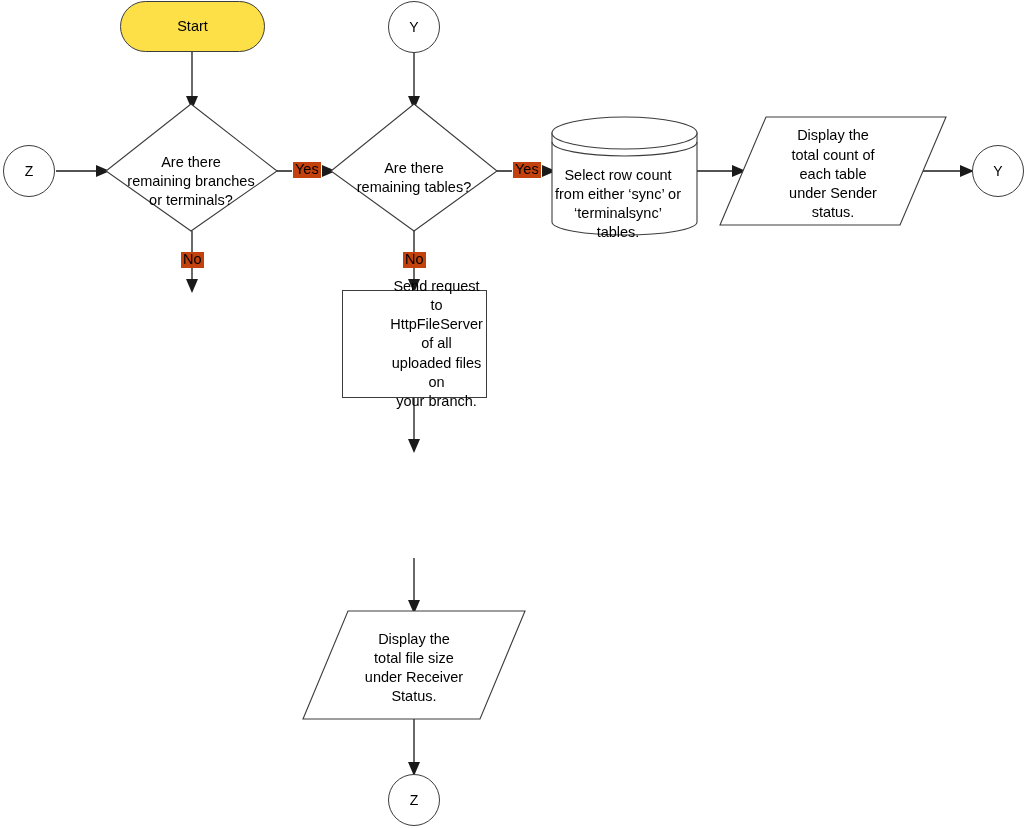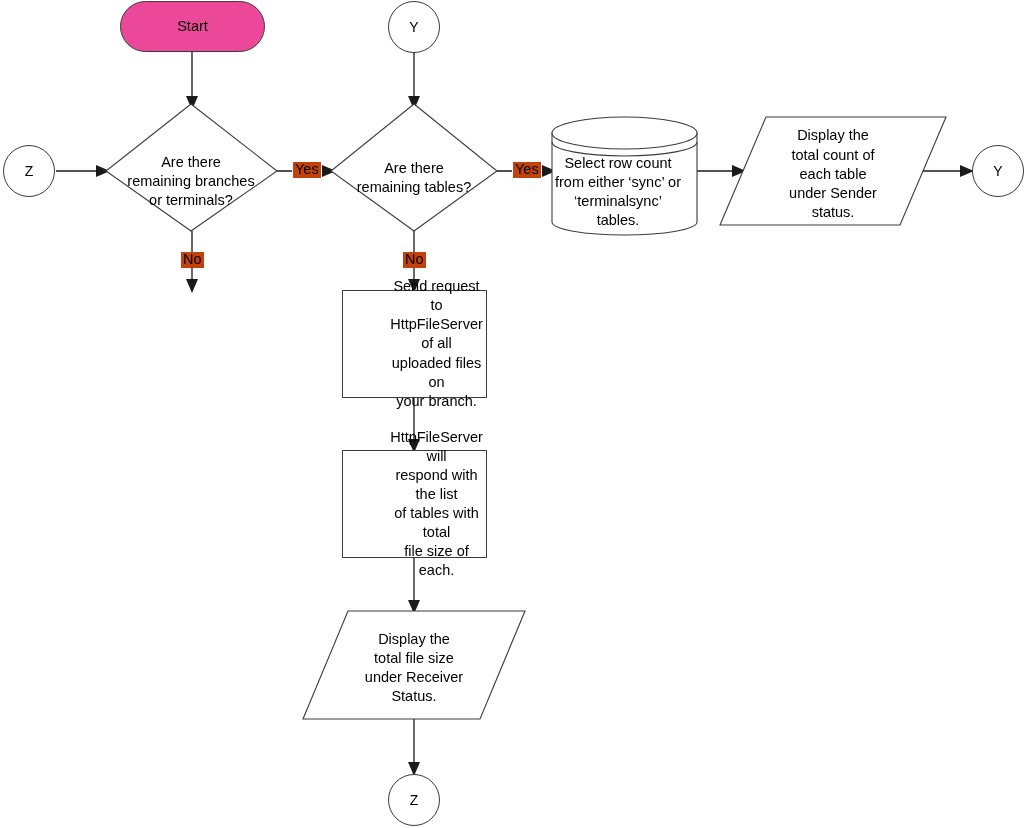--- a/index.html
+++ b/index.html
@@ -40,21 +40,21 @@
   }
   .node .label {
     display: block;
     white-space: pre-line;
     padding: 0 6px;
   }
   
   .terminator {
     border: 1.1px solid #3c3c3c;
     border-radius: 26px;
-    background: #ec4899;
+    background: #fde047;
   }
   
   .connector {
     border: 1.1px solid #3c3c3c;
     border-radius: 50%;
     background: #ffffff;
     font-size: 14px;
   }
   
   .process {
@@ -168,21 +168,21 @@
   <div class="textbox" style="left:336px; top:145px; width:156px; height:52px;">
     <span class="label">Are there
 remaining tables?</span>
   </div>
 
   <svg class="shape-svg" width="1026" height="828" viewBox="0 0 1026 828">
     <path class="shape-outline" d="M552,133 L552,222 A72.5,13 0 0,0 697,222 L697,133 Z"></path>
     <ellipse class="shape-outline" cx="624.5" cy="133" rx="72.5" ry="16"></ellipse>
     <path class="shape-line" d="M552,142 A72.5,14 0 0,0 697,142"></path>
   </svg>
-  <div class="textbox" style="left:554px; top:148px; width:128px; height:82px;">
+  <div class="textbox" style="left:554px; top:160px; width:128px; height:82px;">
     <span class="label">Select row count
 from either ‘sync’ or
 ‘terminalsync’
 tables.</span>
   </div>
 
   <svg class="shape-svg" width="1026" height="828" viewBox="0 0 1026 828">
     <polygon class="shape-outline" points="766,117 946,117 900,225 720,225"></polygon>
   </svg>
   <div class="textbox" style="left:765px; top:120px; width:136px; height:102px;">
@@ -224,26 +224,20 @@
     <span class="label">Z</span>
   </div>
 
   <div class="node process" style="left:342px; top:290px; width:145px; height:108px;">
     <span class="label">Send request to
 HttpFileServer of all
 uploaded files on
 your branch.</span>
   </div>
 
-  <div class="node process" style="left:342px; top:450px; width:145px; height:108px;">
-    <span class="label">HttpFileServer will
-respond with the list
-of tables with total
-file size of each.</span>
-  </div>
 
   <div class="edge-label" style="left:293px; top:162px;">Yes</div>
 
   <div class="edge-label" style="left:181px; top:252px;">No</div>
 
   <div class="edge-label" style="left:513px; top:162px;">Yes</div>
 
   <div class="edge-label" style="left:403px; top:252px;">No</div>
 
 </div>

